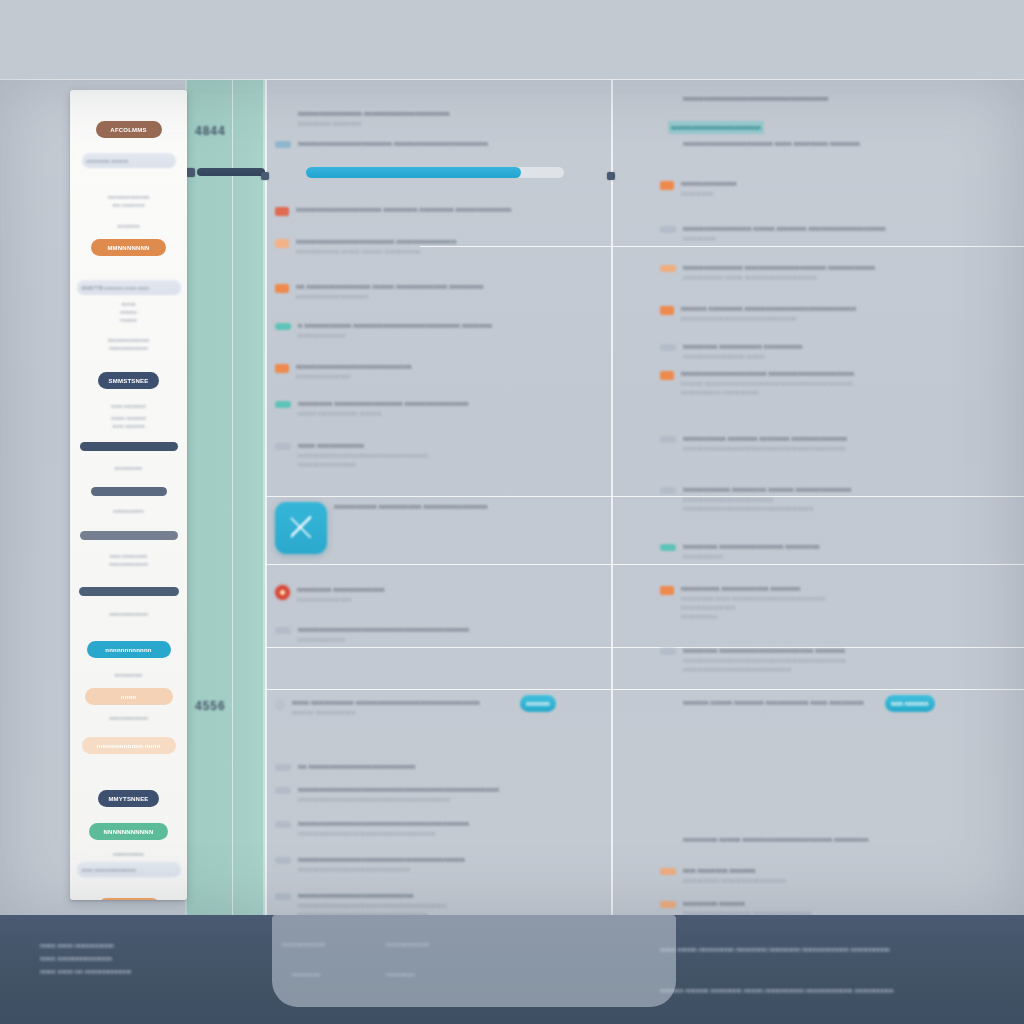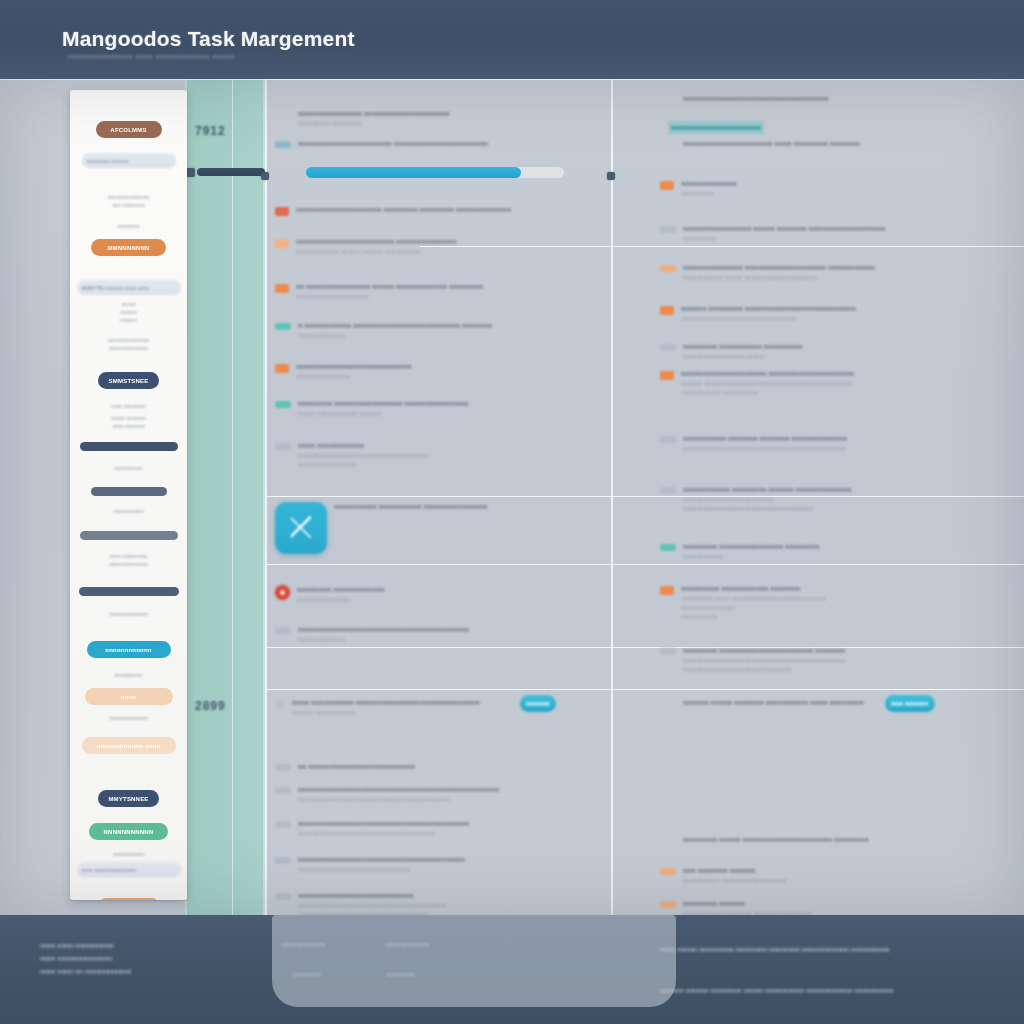--- a/index.html
+++ b/index.html
@@ -196,35 +196,31 @@
   .vig {
     position: absolute; inset: 0; pointer-events: none;
     box-shadow: inset 0 0 70px rgba(60,72,92,.22);
   }
 </style>
 </head>
 <body>
 
 <div id="app">
 
-  <div class="header">
-    <div class="header-title">Mangoodos Task Margement</div>
-    <div class="header-sub">nnnnmnnnnnnnnn nnnn nnnnnnnnnnnn nnnnn</div>
-  </div>
 
   <div class="canvas">
 
     <div class="band-teal">
       <div class="band-edge" style="left:0"></div>
       <div class="band-edge" style="right:0"></div>
       <div class="v-hair" style="left:47px"></div>
     </div>
 
-    <div style="position:absolute;left:195px;top:45px;font-size:12px;font-weight:bold;color:#47566a;letter-spacing:1px;filter:blur(.8px)">7912</div>
-    <div style="position:absolute;left:195px;top:620px;font-size:12px;font-weight:bold;color:#47566a;letter-spacing:1px;filter:blur(.8px)">2899</div>
+    <div style="position:absolute;left:195px;top:45px;font-size:12px;font-weight:bold;color:#47566a;letter-spacing:1px;filter:blur(.8px)">4844</div>
+    <div style="position:absolute;left:195px;top:620px;font-size:12px;font-weight:bold;color:#47566a;letter-spacing:1px;filter:blur(.8px)">4556</div>
 
     <div style="position:absolute;left:197px;top:89px;width:68px;height:8px;border-radius:4px;background:linear-gradient(180deg,#3b4e66,#32455c);filter:blur(.4px)"></div>
     <div class="knob" style="left:186px;top:89px"></div>
 
     <div class="vdiv" style="left:265px"></div>
     <div class="vdiv" style="left:611px"></div>
 
     <div class="hdiv" style="left:265px;right:0;top:0"></div>
     <div class="hdiv" style="left:420px;right:0;top:167px"></div>
     <div class="hdiv" style="left:265px;right:0;top:417px"></div>

